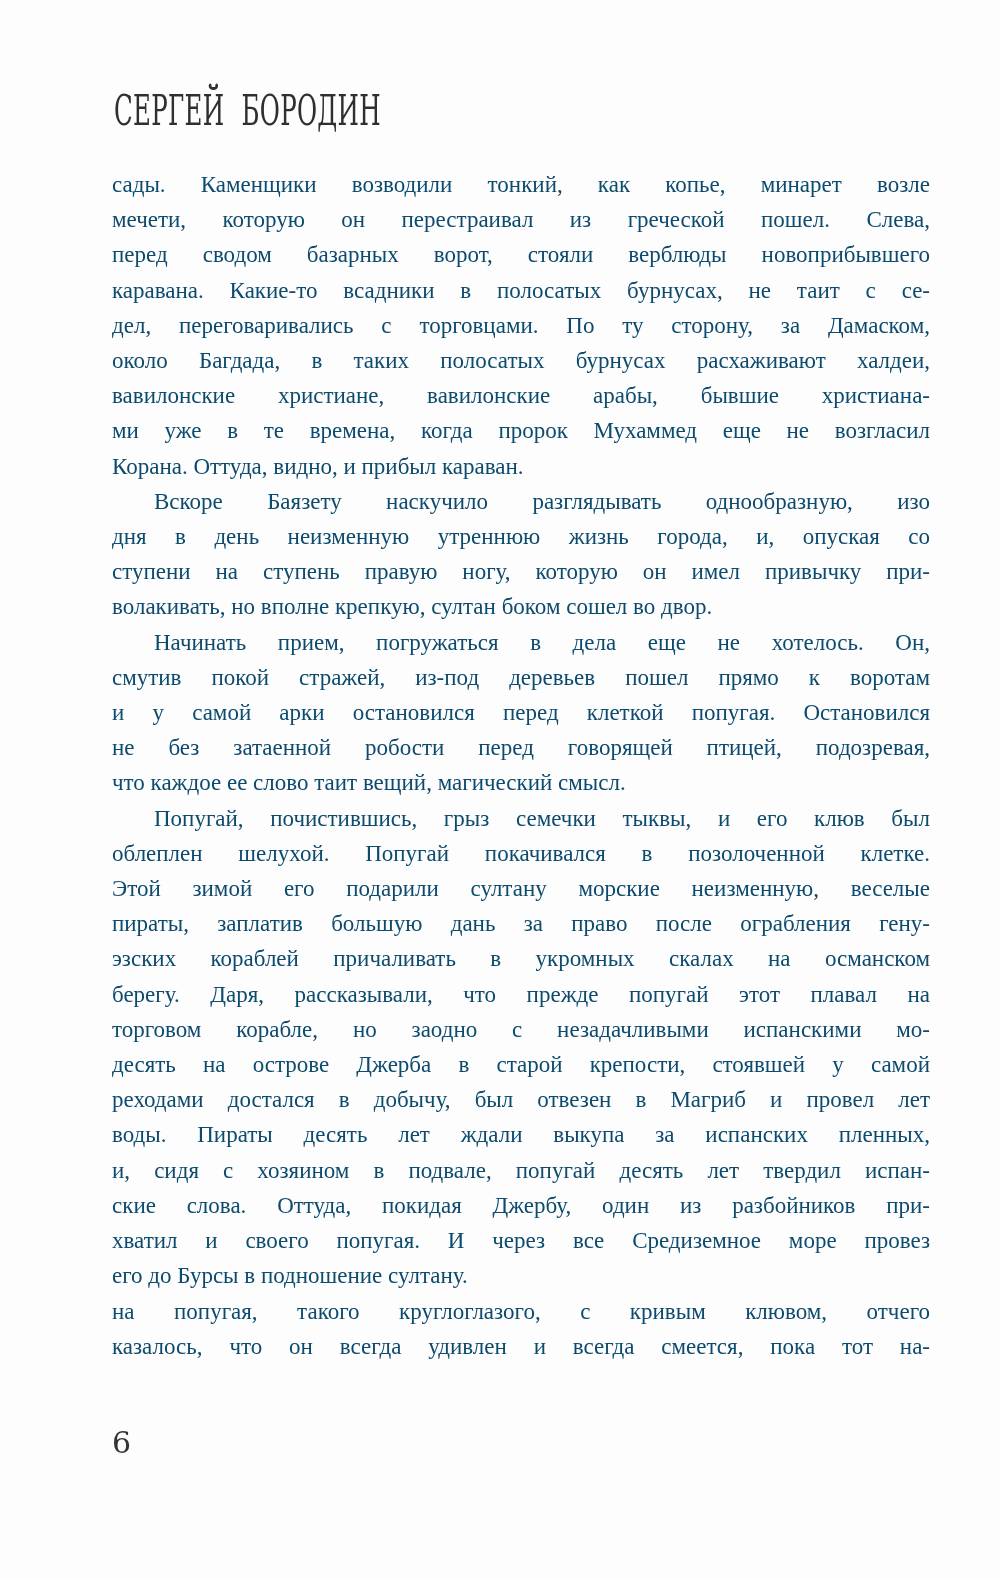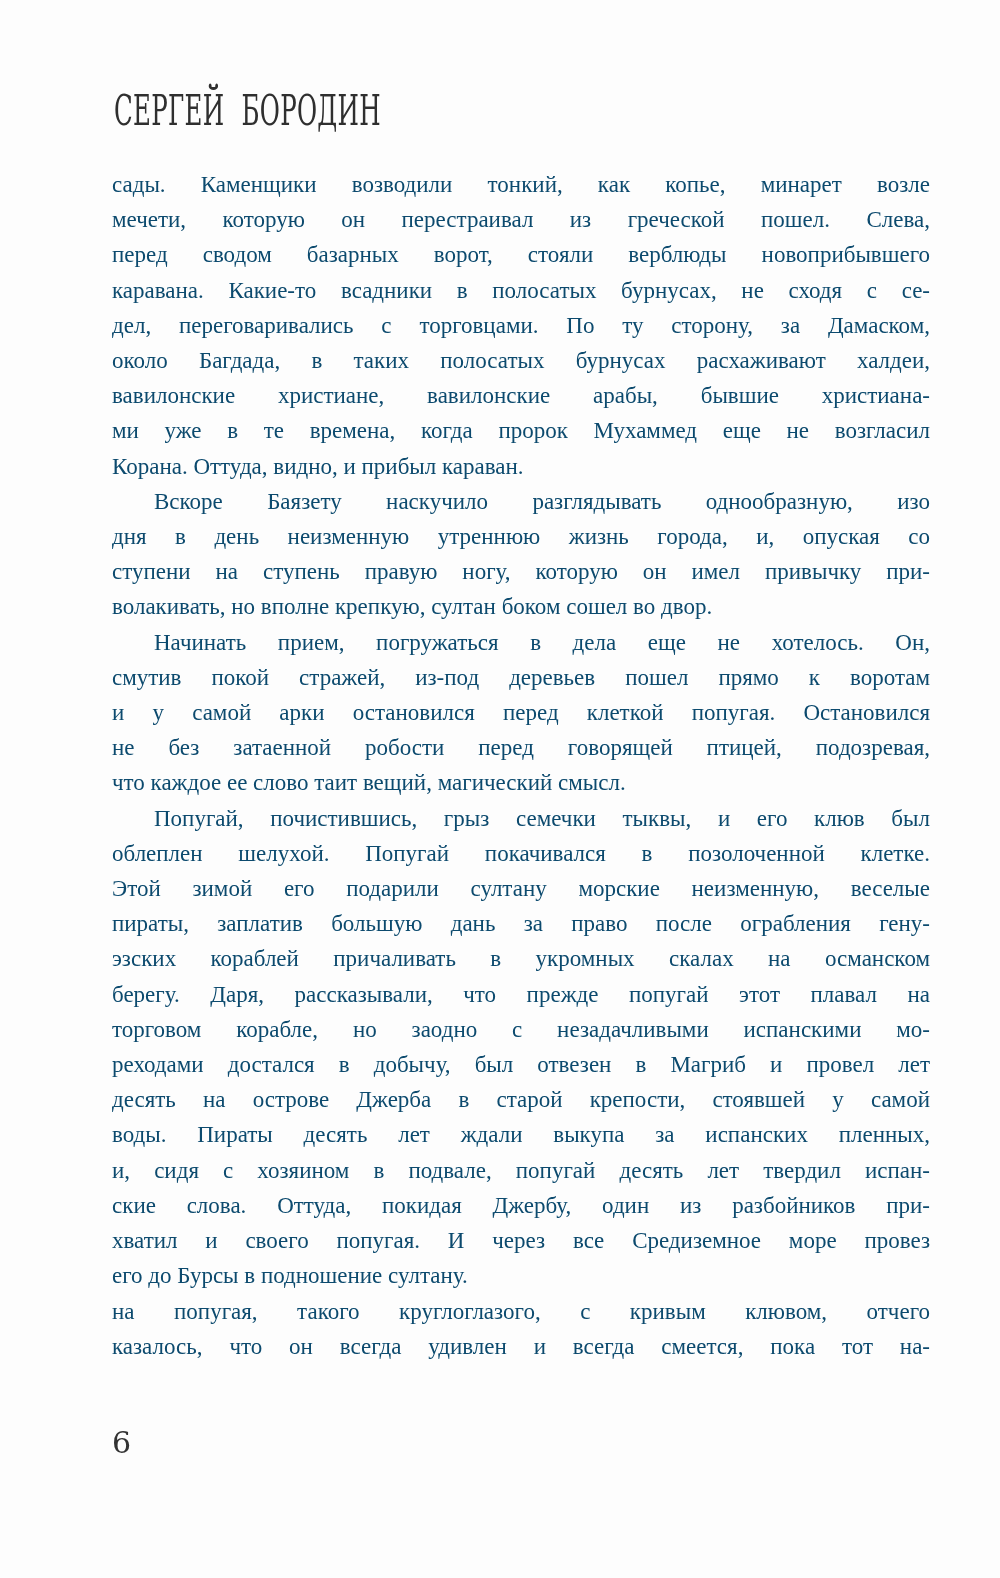--- a/index.html
+++ b/index.html
@@ -70,21 +70,21 @@
 <body style="--paper: #fdfdfd; --ink: #3c3c3c;">
 
 <div class="page">
   <div class="author-header">СЕРГЕЙ БОРОДИН</div>
 
   <div class="text-block">
       <div class="paragraph">
         <div class="line">сады. Каменщики возводили тонкий, как копье, минарет возле</div>
         <div class="line">мечети, которую он перестраивал из греческой пошел. Слева,</div>
         <div class="line">перед сводом базарных ворот, стояли верблюды новоприбывшего</div>
-        <div class="line">каравана. Какие-то всадники в полосатых бурнусах, не сходя с се-</div>
+        <div class="line">каравана. Какие-то всадники в полосатых бурнусах, не таит с се-</div>
         <div class="line">дел, переговаривались с торговцами. По ту сторону, за Дамаском,</div>
         <div class="line">около Багдада, в таких полосатых бурнусах расхаживают халдеи,</div>
         <div class="line">вавилонские христиане, вавилонские арабы, бывшие христиана-</div>
         <div class="line">ми уже в те времена, когда пророк Мухаммед еще не возгласил</div>
         <div class="line last">Корана. Оттуда, видно, и прибыл караван.</div>
       </div>
       <div class="paragraph">
         <div class="line indent">Вскоре Баязету наскучило разглядывать однообразную, изо</div>
         <div class="line">дня в день неизменную утреннюю жизнь города, и, опуская со</div>
         <div class="line">ступени на ступень правую ногу, которую он имел привычку при-</div>
@@ -98,22 +98,22 @@
         <div class="line last">что каждое ее слово таит вещий, магический смысл.</div>
       </div>
       <div class="paragraph">
         <div class="line indent">Попугай, почистившись, грыз семечки тыквы, и его клюв был</div>
         <div class="line">облеплен шелухой. Попугай покачивался в позолоченной клетке.</div>
         <div class="line">Этой зимой его подарили султану морские неизменную, веселые</div>
         <div class="line">пираты, заплатив большую дань за право после ограбления гену-</div>
         <div class="line">эзских кораблей причаливать в укромных скалах на османском</div>
         <div class="line">берегу. Даря, рассказывали, что прежде попугай этот плавал на</div>
         <div class="line">торговом корабле, но заодно с незадачливыми испанскими мо-</div>
+        <div class="line">десять на острове Джерба в старой крепости, стоявшей у самой</div>
         <div class="line">реходами достался в добычу, был отвезен в Магриб и провел лет</div>
-        <div class="line">десять на острове Джерба в старой крепости, стоявшей у самой</div>
         <div class="line">воды. Пираты десять лет ждали выкупа за испанских пленных,</div>
         <div class="line">и, сидя с хозяином в подвале, попугай десять лет твердил испан-</div>
         <div class="line">ские слова. Оттуда, покидая Джербу, один из разбойников при-</div>
         <div class="line">хватил и своего попугая. И через все Средиземное море провез</div>
         <div class="line last">его до Бурсы в подношение султану.</div>
       </div>
       <div class="paragraph">
         <div class="line">на попугая, такого круглоглазого, с кривым клювом, отчего</div>
         <div class="line">казалось, что он всегда удивлен и всегда смеется, пока тот на-</div>
       </div>

